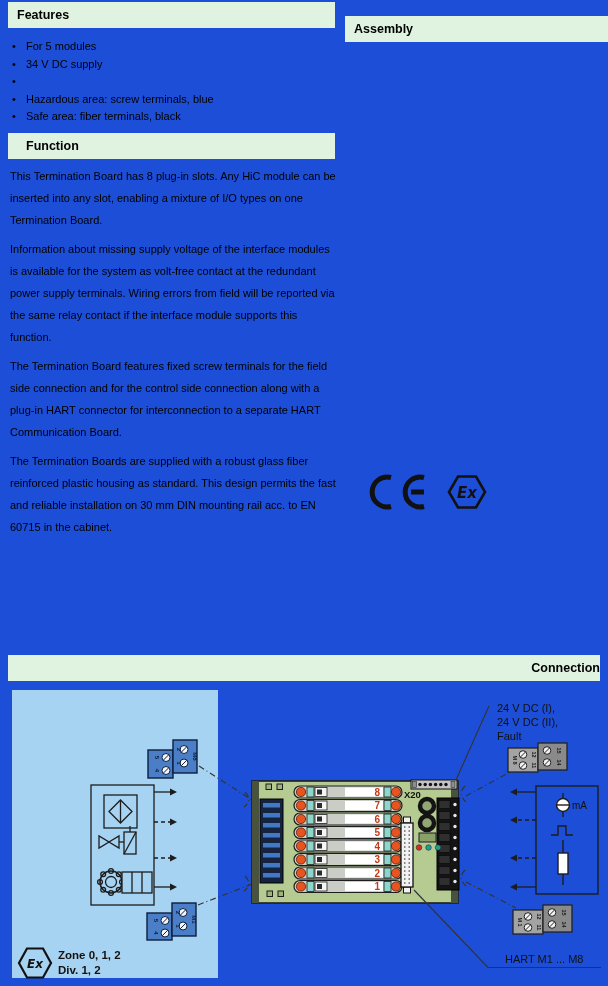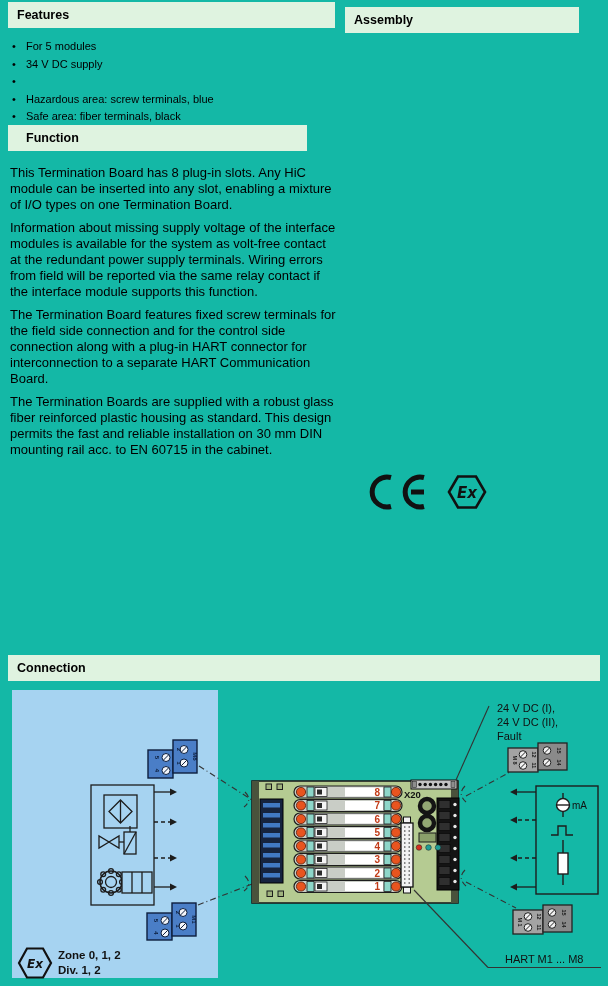--- a/index.html
+++ b/index.html
@@ -1,32 +1,32 @@
 <!DOCTYPE html>
 <html><head>
 <meta charset="utf-8">
 <style>
   html,body{margin:0;padding:0;background:#ffffff;}
   #page{
-    position:relative;width:608px;height:986px;background:#14b8a6;overflow:hidden;
+    position:relative;width:608px;height:986px;background:#1d4ed8;overflow:hidden;
     font-family:"Liberation Sans","DejaVu Sans",sans-serif;color:#000;
   }
   .section-bar{
     position:absolute;height:26px;background:#dff3e0;
     display:flex;align-items:center;padding-left:9px;box-sizing:border-box;
     font-size:12.5px;font-weight:bold;
   }
   #features-bar{left:8px;top:2px;width:327px;}
-  #assembly-bar{left:345px;top:7px;width:234px;}
-  #function-bar{left:8px;top:125px;width:299px;padding-left:18px;}
-  #connection-bar{left:8px;top:655px;width:592px;}
+  #assembly-bar{left:345px;top:16px;width:263px;}
+  #function-bar{left:8px;top:133px;width:327px;padding-left:18px;}
+  #connection-bar{left:8px;top:655px;width:592px;justify-content:flex-end;}
   #features-list{position:absolute;left:12px;top:38px;width:326px;font-size:11px;line-height:17.5px;}
   .bullet-row{display:flex;}
   .bullet-row .dot{width:14px;flex:0 0 14px;}
-  #function-text{position:absolute;left:10px;top:165px;width:330px;font-size:13px;line-height:16px;}
+  #function-text{position:absolute;left:10px;top:165px;width:330px;font-size:11px;line-height:22px;}
   #function-text p{margin:0 0 7px 0;}
   #marks{position:absolute;left:350px;top:460px;}
   #diagram{position:absolute;left:0px;top:686px;}
   .slot-num{font:bold 10px "Liberation Sans","DejaVu Sans",sans-serif;fill:#c23b17;text-anchor:end;}
   .diag-label{font:11px "Liberation Sans","DejaVu Sans",sans-serif;fill:#111;}
   .diag-label-bold{font:bold 11.5px "Liberation Sans","DejaVu Sans",sans-serif;fill:#111;}
   .tiny-rot{font:bold 6px "Liberation Sans","DejaVu Sans",sans-serif;fill:#0d1f3e;text-anchor:middle;}
   .tiny-rot-gray{font:bold 5.5px "Liberation Sans","DejaVu Sans",sans-serif;fill:#1a1a1a;text-anchor:middle;}
   .x20{font:bold 9.5px "Liberation Sans","DejaVu Sans",sans-serif;fill:#111;}
   .ma{font:10px "Liberation Sans","DejaVu Sans",sans-serif;fill:#111;}

